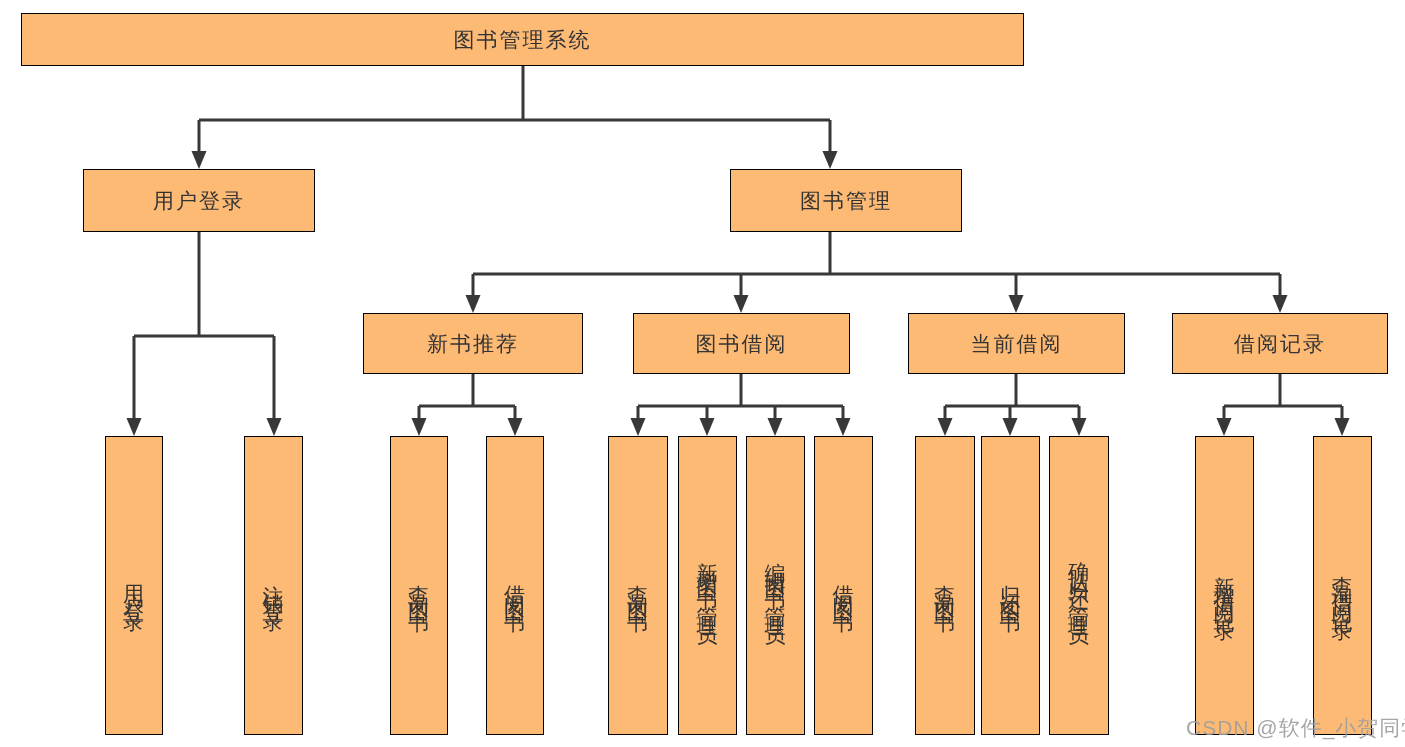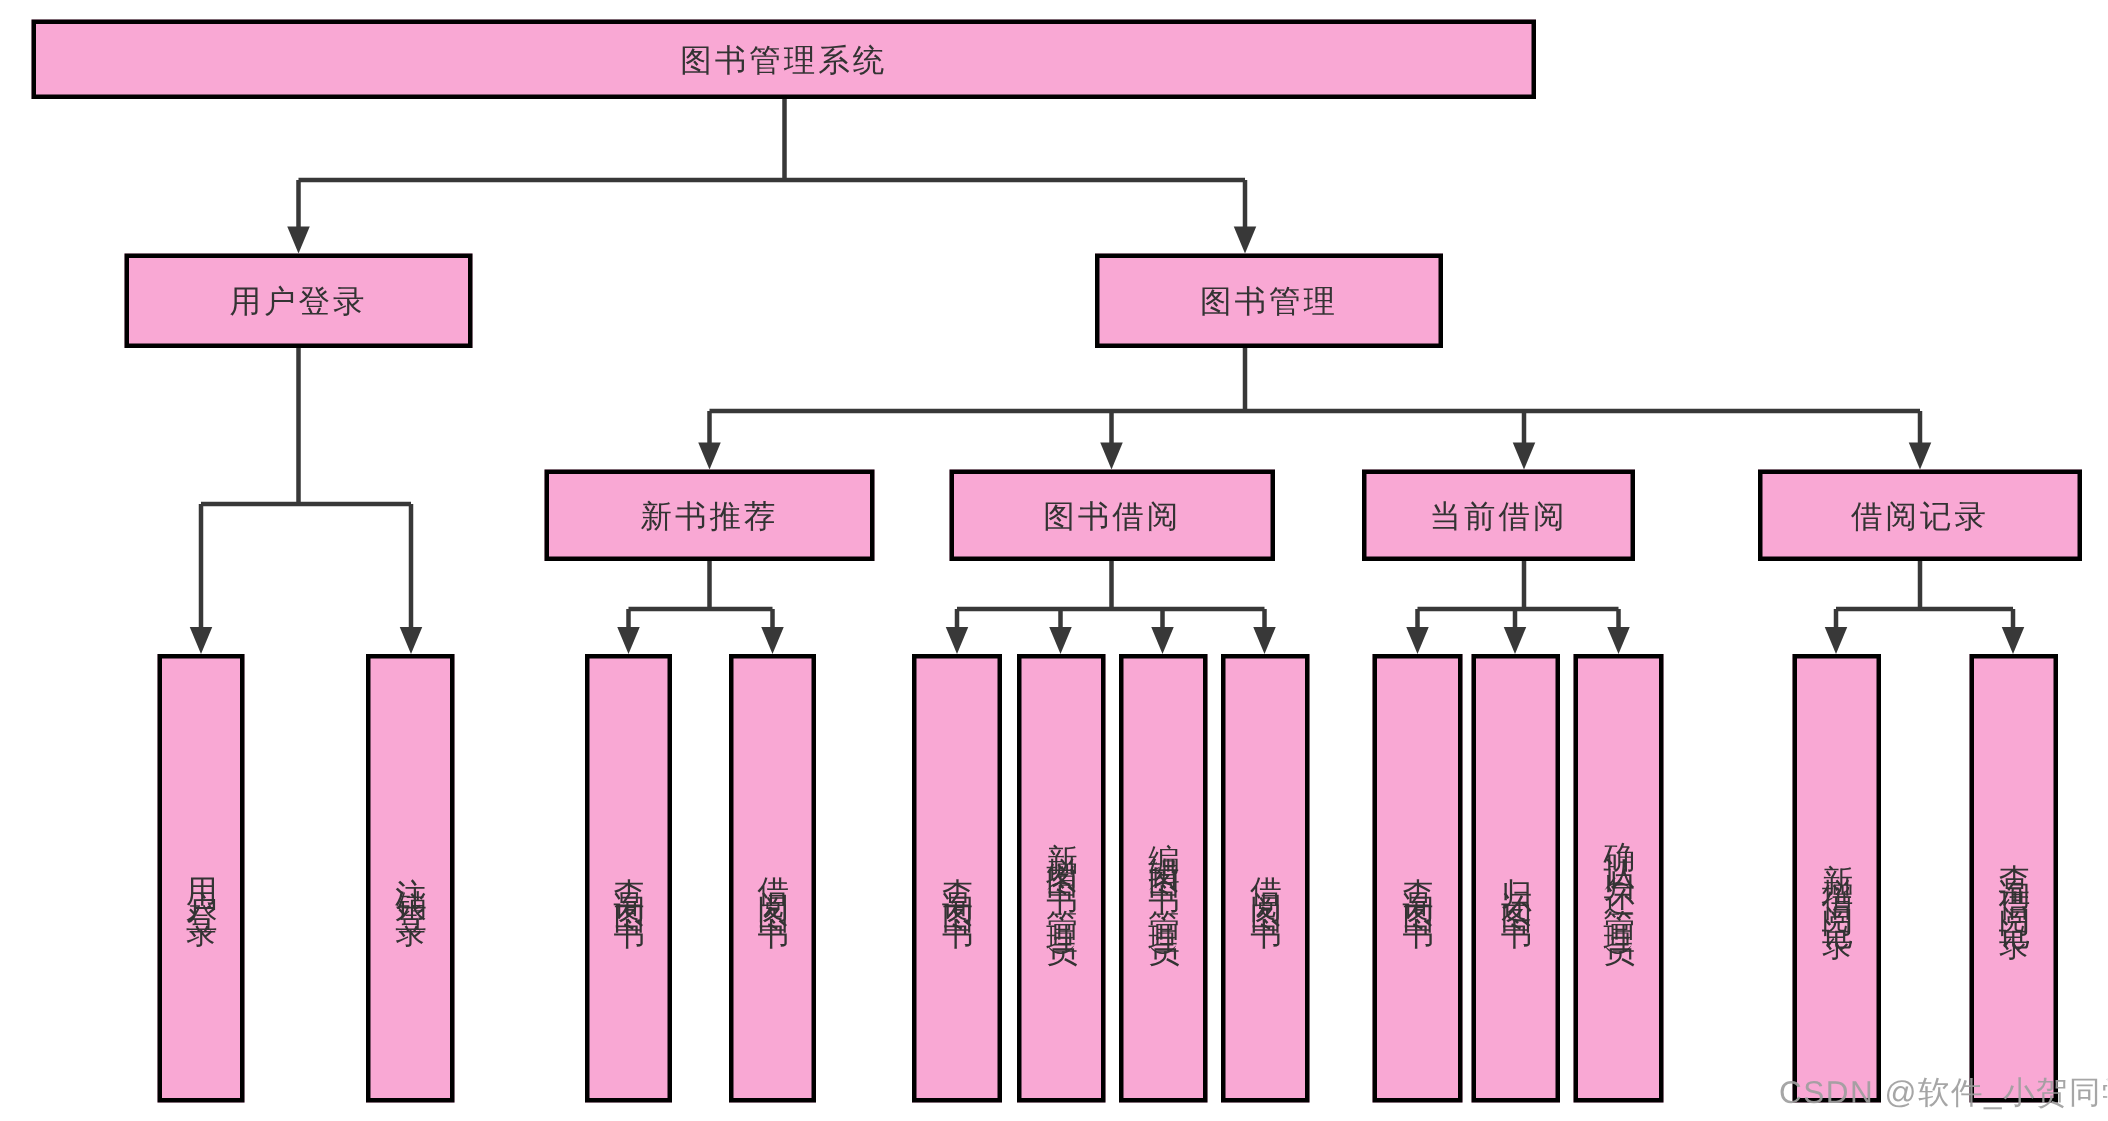--- a/index.html
+++ b/index.html
@@ -13,22 +13,22 @@
   }
   .connectors {
     position: absolute;
     left: 0; top: 0;
     width: 1405px; height: 747px;
     pointer-events: none;
   }
   .node {
     position: absolute;
     box-sizing: border-box;
-    border: 3px solid #000000;
-    background: #f9a8d4;
+    border: 1px solid #000000;
+    background: #fdba74;
     color: #333333;
     display: flex;
     align-items: center;
     justify-content: center;
   }
   .node.h span {
     font-size: 21px;
     letter-spacing: 2px;
     white-space: nowrap;
     color: #333333;
@@ -39,21 +39,21 @@
     line-height: 1;
     letter-spacing: 9px;
     color: #333333;
   }
   
   .n-root            { left: 21px;   top: 13px;  width: 1003px; height: 53px; }
   .n-user-login      { left: 83px;   top: 169px; width: 232px;  height: 63px; }
   .n-book-mgmt       { left: 713px;  top: 169px; width: 232px;  height: 63px; margin-left: 17px; }
   .n-new-book        { left: 363px;  top: 313px; width: 220px;  height: 61px; }
   .n-book-borrow     { left: 633px;  top: 313px; width: 217px;  height: 61px; }
-  .n-current-borrow  { left: 908px;  top: 313px; width: 182px;  height: 61px; }
+  .n-current-borrow  { left: 908px;  top: 313px; width: 217px;  height: 61px; }
   .n-borrow-record   { left: 1172px; top: 313px; width: 216px;  height: 61px; }
   
   .node.v            { top: 436px; height: 299px; }
   .n-g1a { left: 105px;  width: 58px; }
   .n-g1b { left: 244px;  width: 59px; }
   .n-g2a { left: 390px;  width: 58px; }
   .n-g2b { left: 486px;  width: 58px; }
   .n-g3a { left: 608px;  width: 60px; }
   .n-g3b { left: 678px;  width: 59px; }
   .n-g3c { left: 746px;  width: 59px; }

